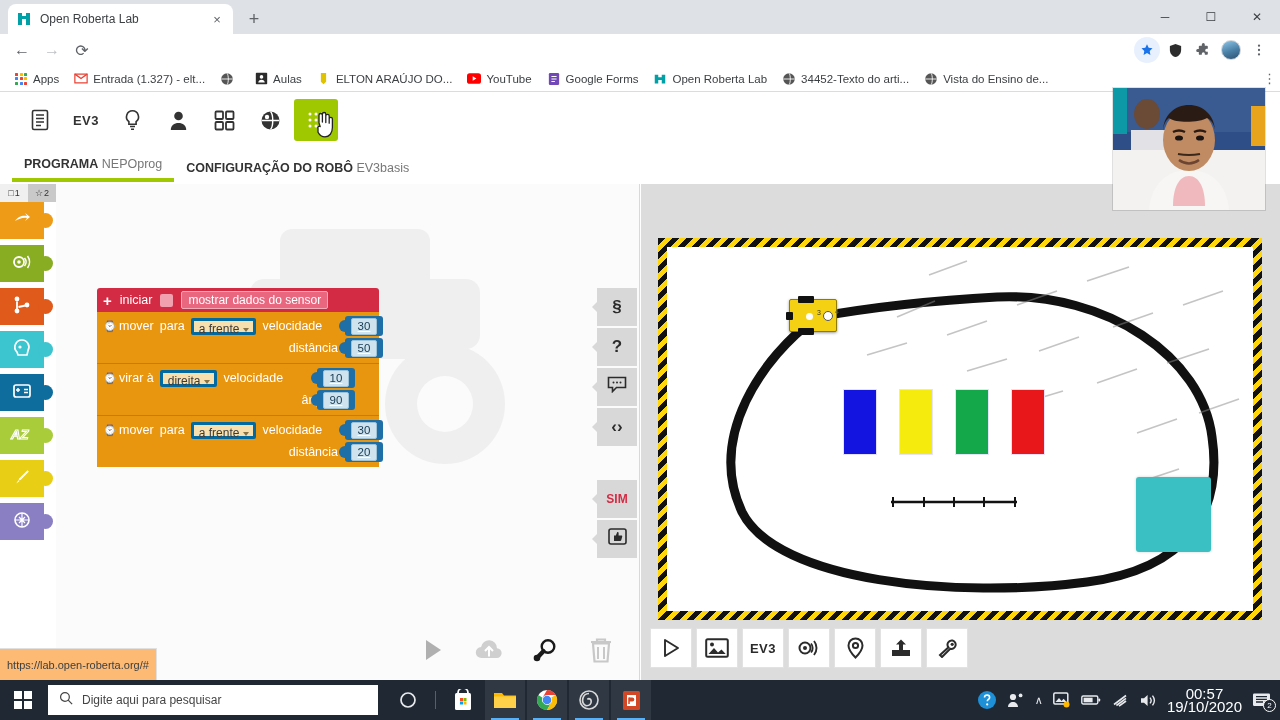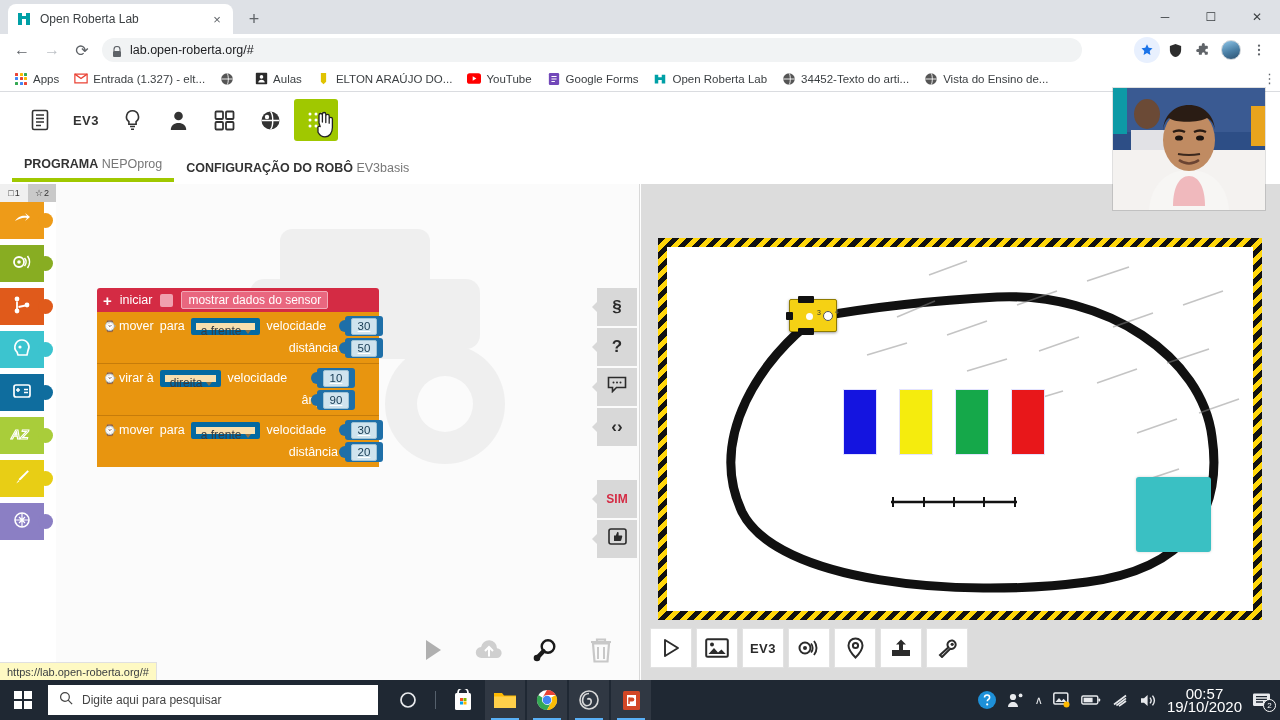--- a/index.html
+++ b/index.html
@@ -171,21 +171,21 @@
     margin-top: 0;
   }
   .blk-move + .blk-move { border-top: 1px solid #c67c0a; }
   .blk-row {
     display: flex; align-items: center; height: 22px; color: #fff;
     font-size: 12.5px; padding-left: 6px; gap: 6px; position: relative;
   }
   .blk-row.r2 { justify-content: flex-end; padding-right: 0; }
   .motor-ico { width: 10px; color: #fff; font-size: 11px; text-align: center; }
   .dropdown {
-    background: #f8dfae; border: 5px solid #0369a1; border-radius: 2px;
+    background: #f8dfae; border: 3px solid #0369a1; border-radius: 2px;
     color: #3b3b3b; font-size: 12px; padding: 0 14px 0 5px; height: 17px;
     line-height: 16px; position: relative; white-space: nowrap;
   }
   .dropdown::after {
     content: ""; position: absolute; right: 4px; top: 7px;
     border-left: 3.5px solid transparent; border-right: 3.5px solid transparent;
     border-top: 4px solid #8a7247;
   }
   .numslot {
     position: absolute; right: -4px; top: 1px; height: 20px; min-width: 38px;
@@ -265,21 +265,21 @@
 
   
   .webcam {
     position: absolute; left: 1113px; top: 88px; width: 152px; height: 122px;
     overflow: hidden; background: #24406e; z-index: 30;
     box-shadow: 0 0 0 1px rgba(0,0,0,0.12);
   }
 
   
   .status-url {
-    position: absolute; left: 0; bottom: 40px; height: 18px; background: #fef9c3;
+    position: absolute; left: 0; bottom: 40px; height: 32px; background: #fdba74;
     border: 1px solid #e0e0e0; border-left: none; border-bottom: none;
     font-size: 11px; color: #3c4043; display: flex; align-items: center;
     padding: 0 7px; z-index: 25;
   }
 
   
   .taskbar {
     position: absolute; left: 0; bottom: 0; width: 1280px; height: 40px;
     background: #1f2833; display: flex; align-items: center; z-index: 40;
   }
@@ -328,29 +328,20 @@
       <div class="winbtn">─</div>
       <div class="winbtn">☐</div>
       <div class="winbtn">✕</div>
     </div>
   </div>
 
   <div class="chrome-toolbar">
     <div class="navbtn">←</div>
     <div class="navbtn disabled">→</div>
     <div class="navbtn">⟳</div>
-    <div class="omnibox">
-      <span class="omni-lock">
-        <svg width="10" height="12" viewBox="0 0 10 12">
-          <path d="M2 5V3.5a3 3 0 016 0V5" fill="none" stroke="#5f6368" stroke-width="1.1"></path>
-          <rect x="1" y="5" width="8" height="6" rx="1" fill="#5f6368"></rect>
-        </svg>
-      </span>
-      <span class="omni-url">lab.open-roberta.org/#</span>
-    </div>
     <div class="toolbar-icons">
       <div class="ticon star">
         <svg width="14" height="14" viewBox="0 0 16 16">
             <path d="M8 1.5l1.9 4 4.4.6-3.2 3.1.8 4.4L8 11.5 4.1 13.6l.8-4.4L1.7 6.1l4.4-.6z" fill="#1a73e8"></path>
           </svg>
       </div>
       <div class="ticon">
         <svg width="15" height="15" viewBox="0 0 16 16">
             <path d="M8 1l6 2.2v4.2c0 4-2.6 6.6-6 7.6-3.4-1-6-3.6-6-7.6V3.2z" fill="#2d2d2d"></path>
           </svg>

